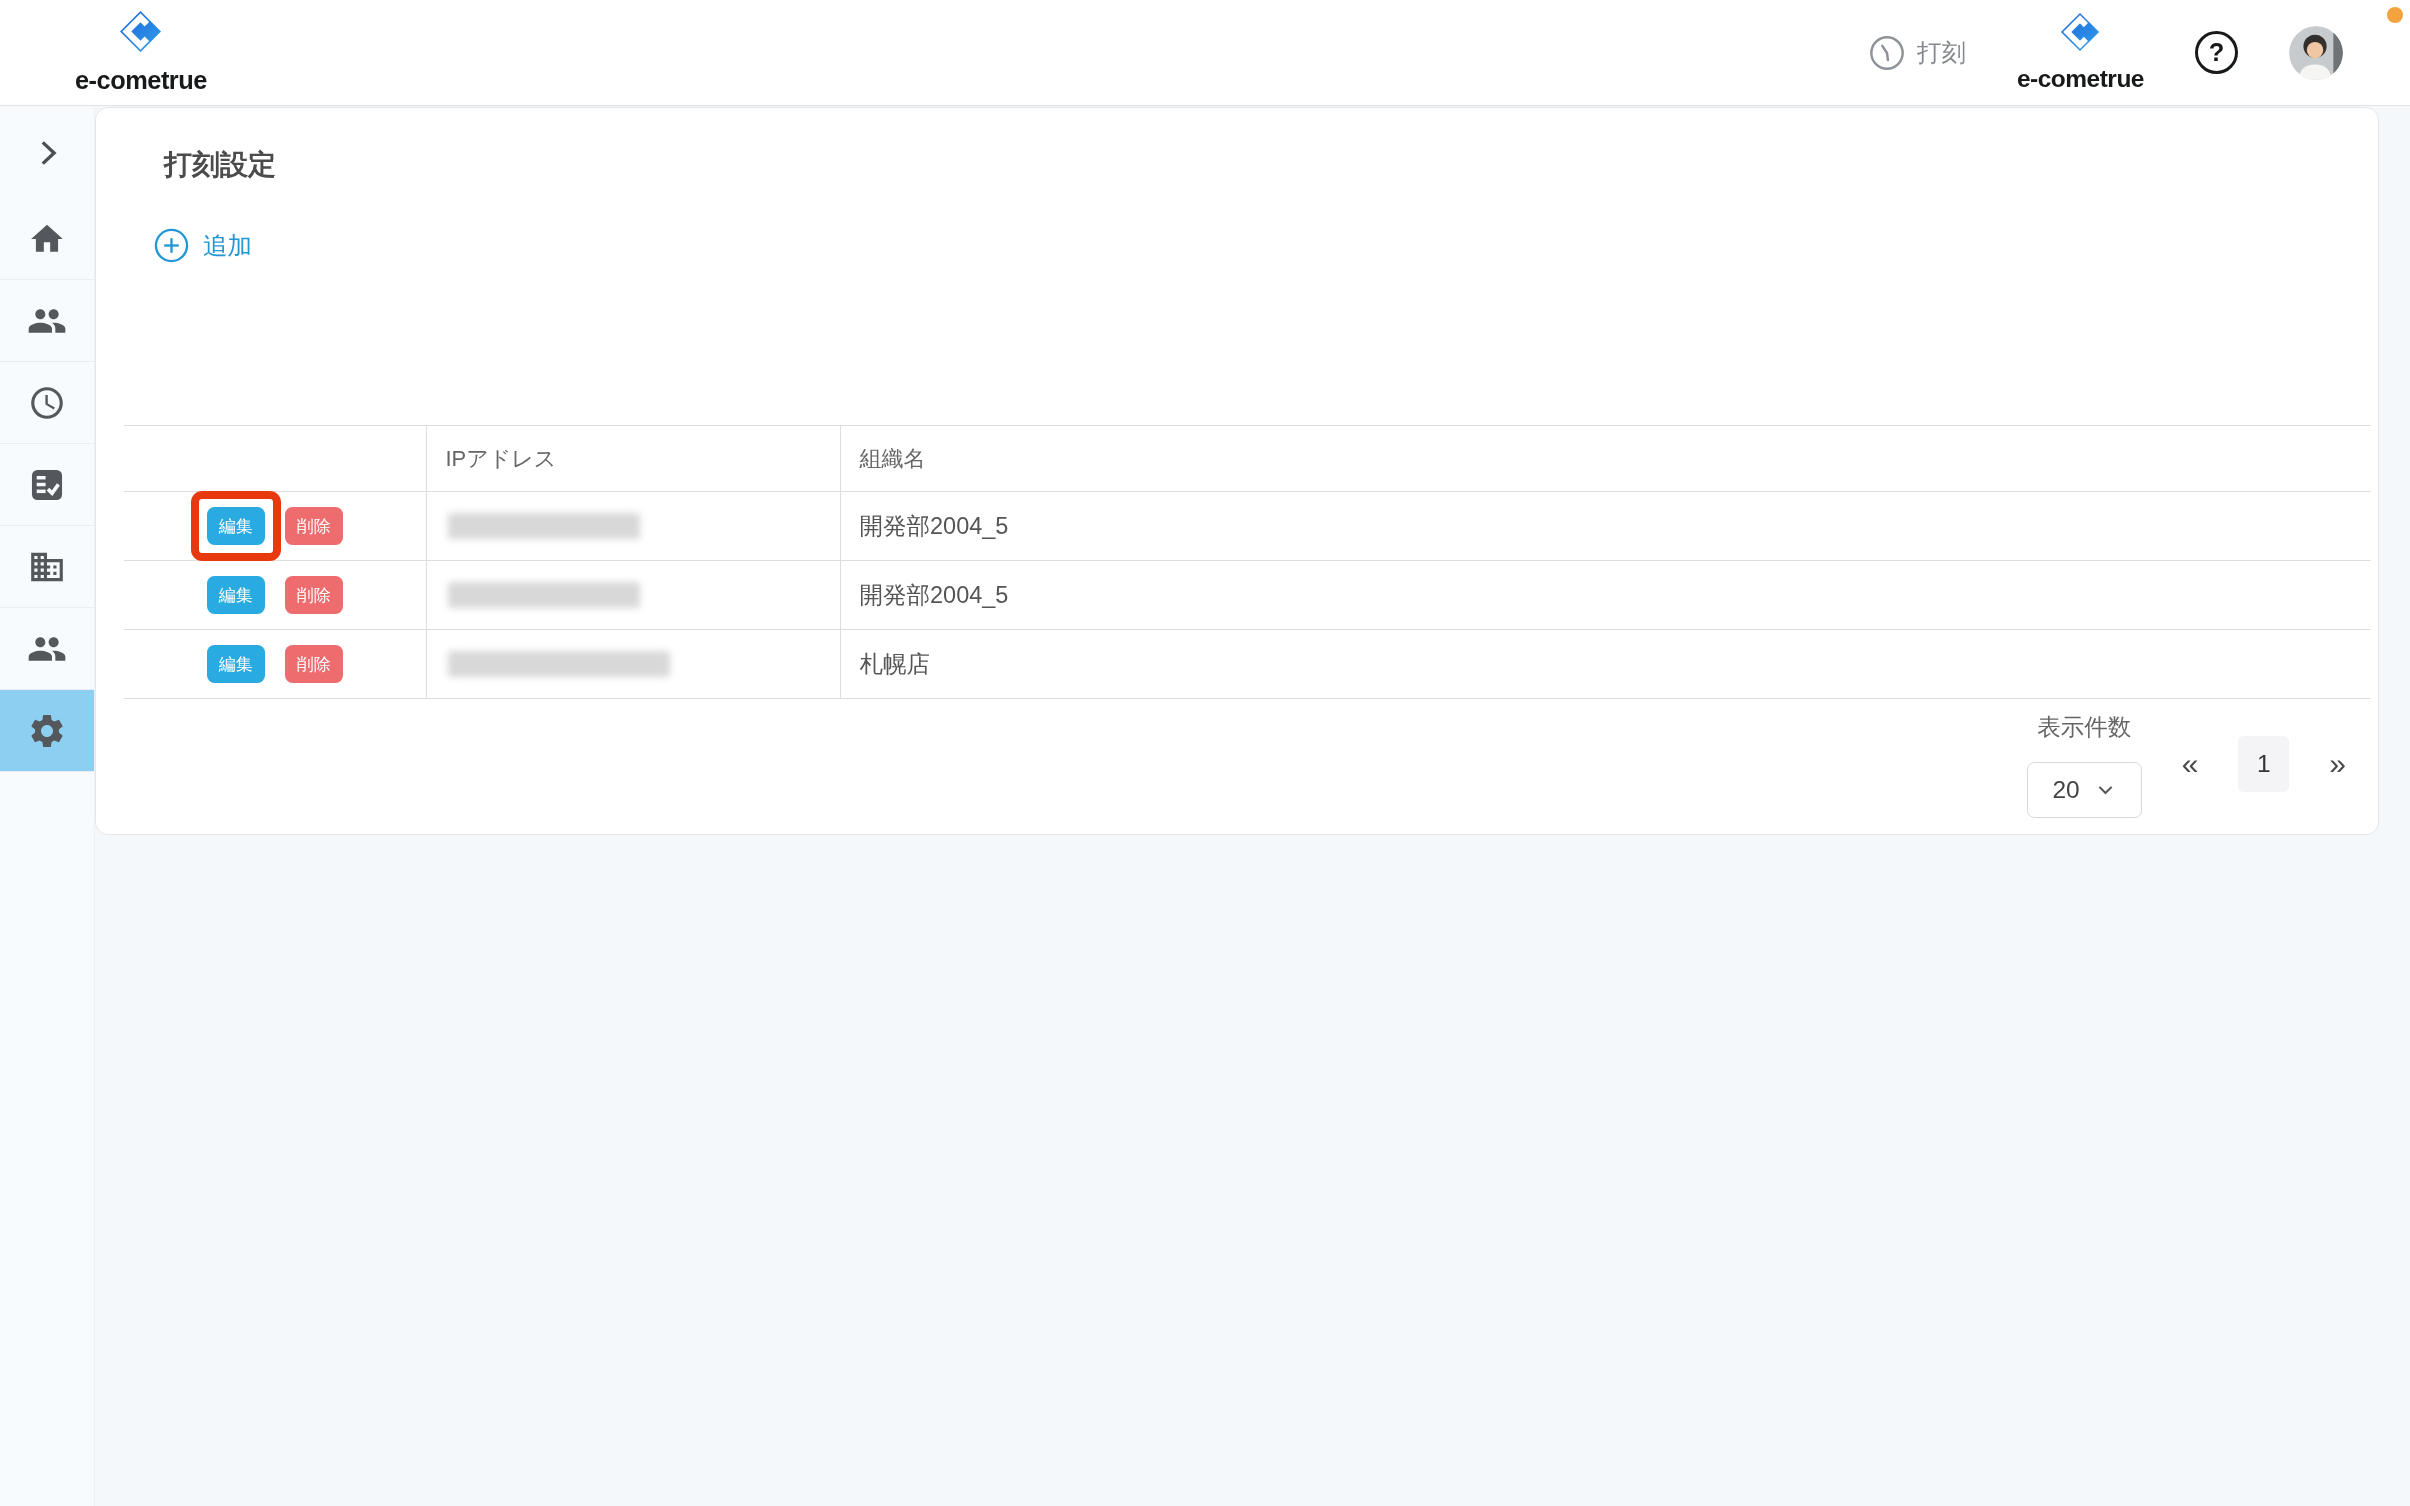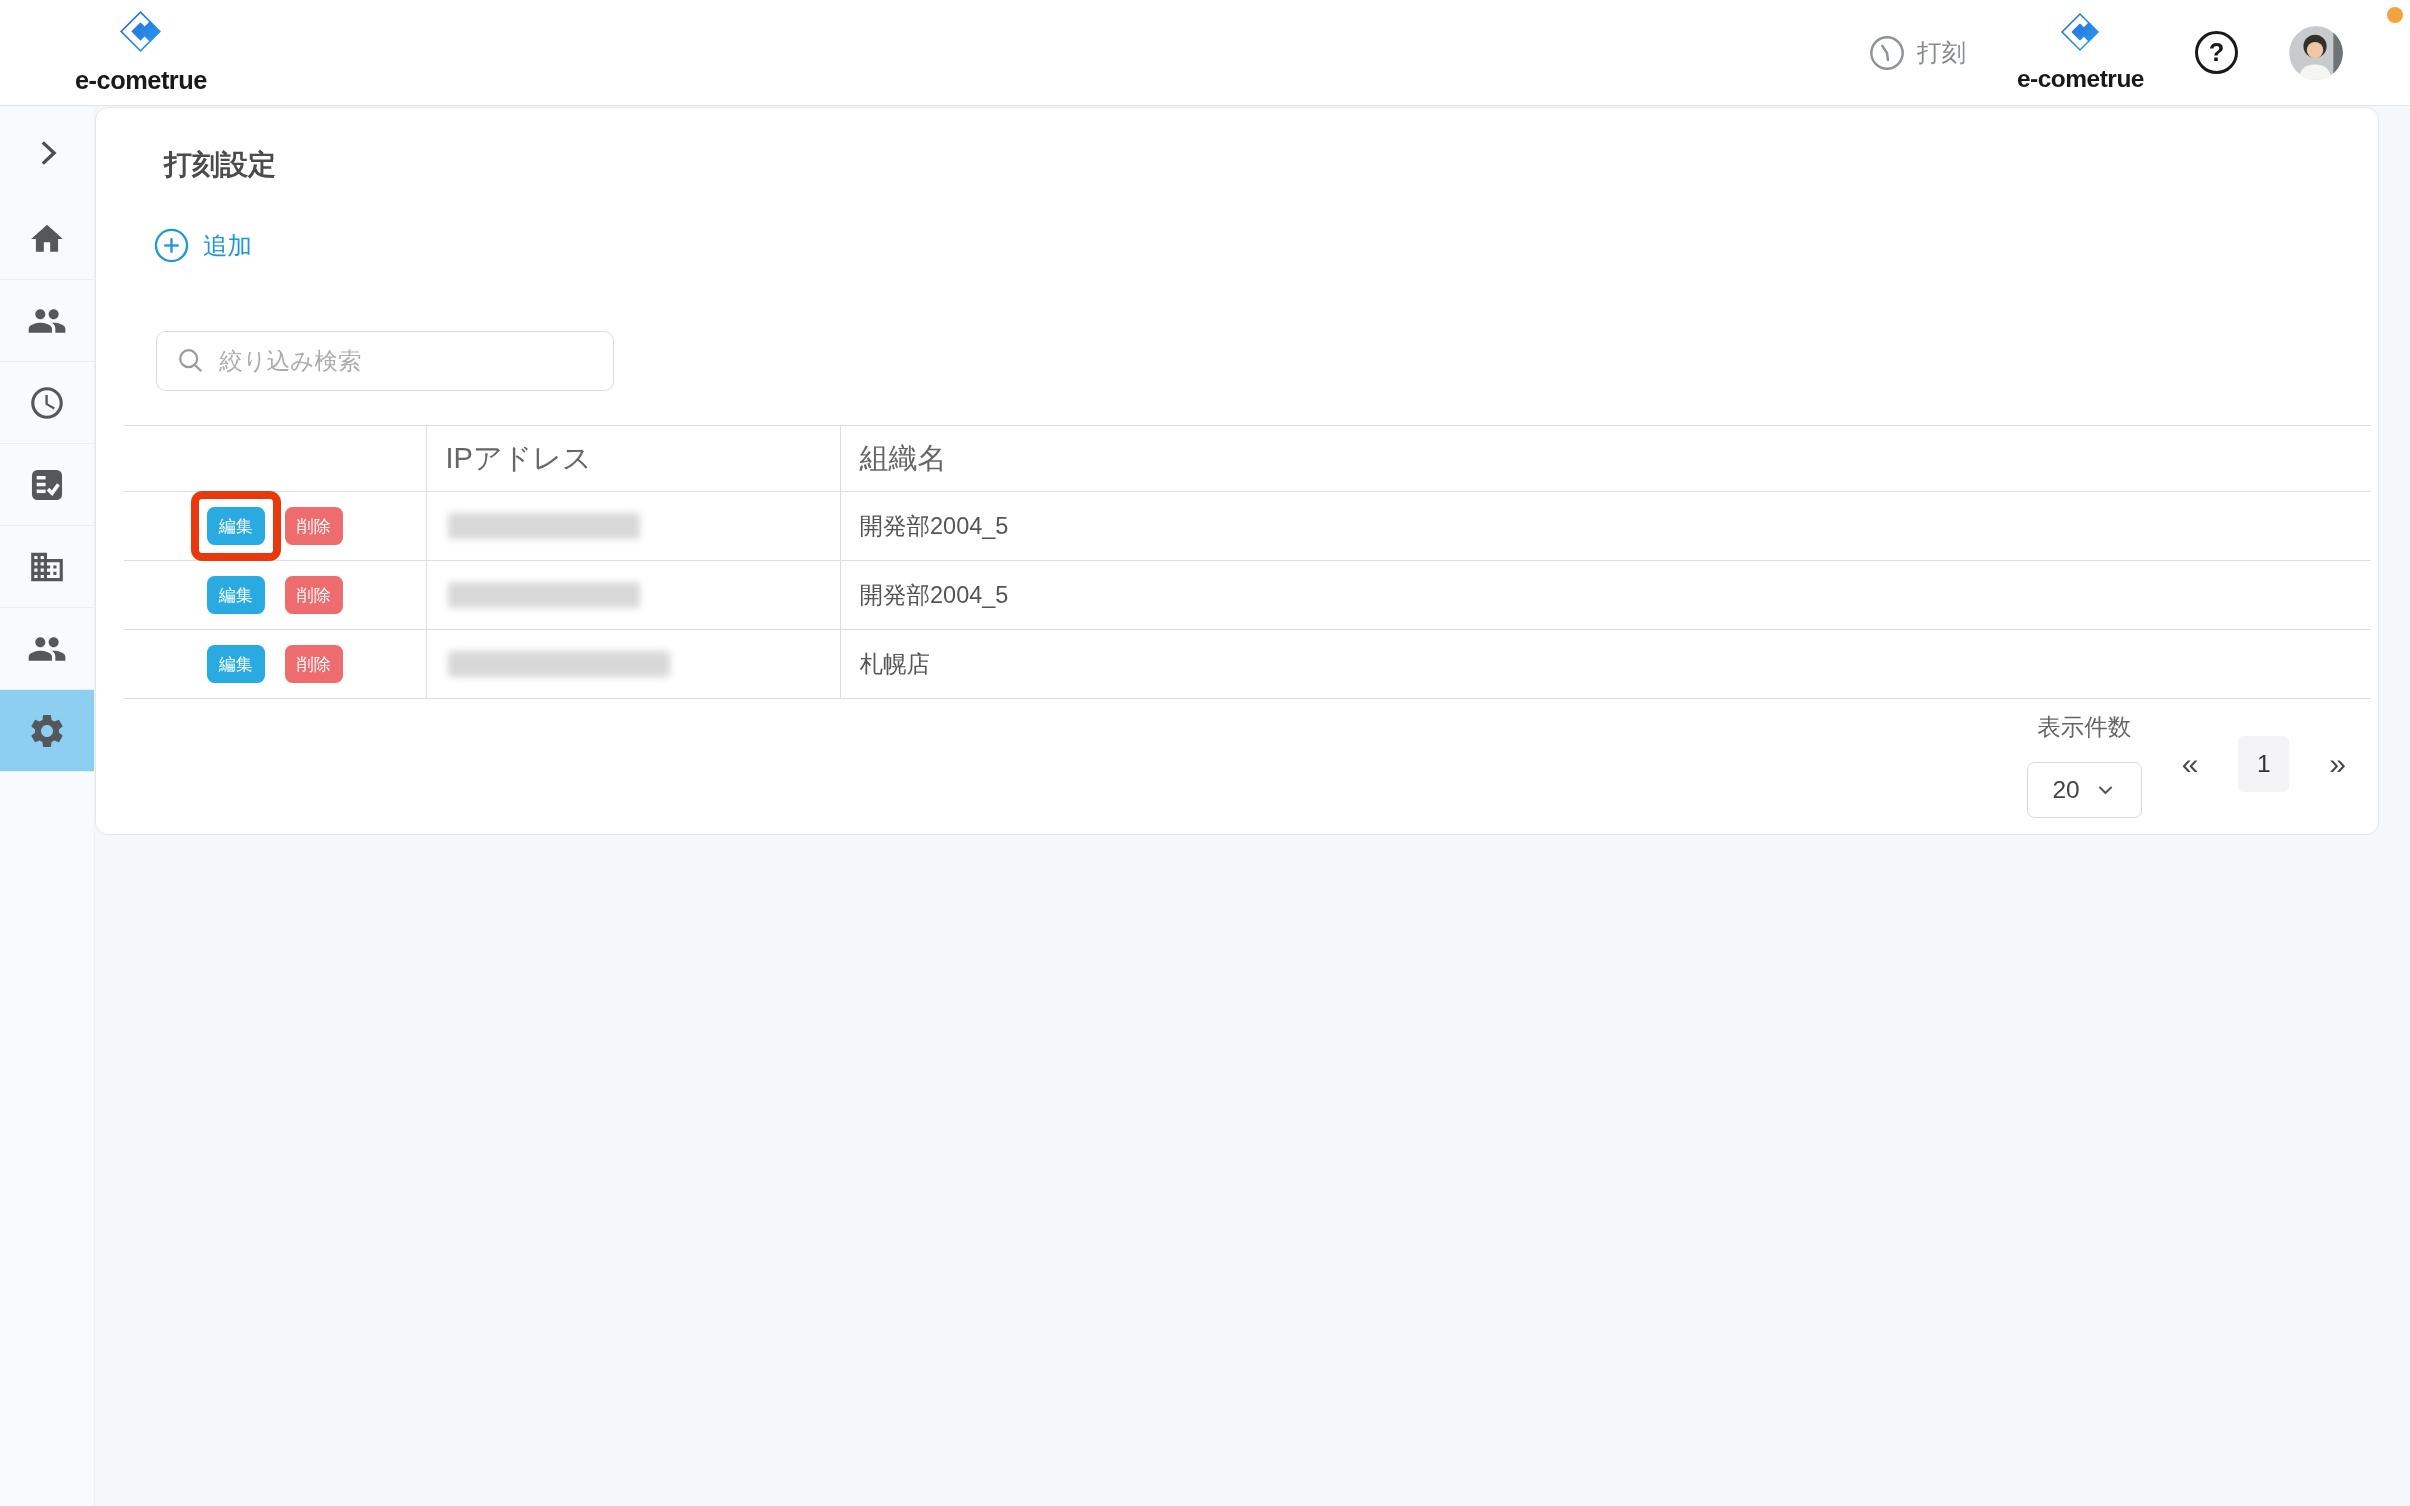--- a/index.html
+++ b/index.html
@@ -62,21 +62,21 @@
     border:none; outline:none; background:transparent;
     font-size:23.5px; color:#555; width:377px;
     font-family:inherit;
   }
   .search-box input::placeholder { color:#ACACAC; }
 
   
   .table-wrap { position:absolute; left:28px; right:7.5px; top:317px; }
   table { width:100%; border-collapse:collapse; }
   th {
-    height:66px; font-size:29px; font-weight:500; color:#666;
+    height:66px; font-size:22px; font-weight:500; color:#666;
     text-align:left; padding-left:19px;
     border-top:0.9px solid #DDDEDF; border-bottom:0.9px solid #DDDEDF;
   }
   td { height:69px; border-bottom:0.9px solid #DDDEDF; padding:0; }
   th:nth-child(1), td:nth-child(1),
   th:nth-child(2), td:nth-child(2) { border-right:0.9px solid #DDDEDF; }
 
   .actions { display:flex; align-items:center; justify-content:center; gap:20px; }
   .btn {
     width:58px; height:38px; border:none; border-radius:7.5px;
@@ -261,29 +261,20 @@
     <span>
       <svg width="35" height="35" viewBox="0 0 36 36">
         <circle cx="18" cy="18" r="16" fill="none" stroke="#2197D6" stroke-width="2.4"></circle>
         <line x1="18" y1="10.5" x2="18" y2="25.5" stroke="#2197D6" stroke-width="2.4"></line>
         <line x1="10.5" y1="18" x2="25.5" y2="18" stroke="#2197D6" stroke-width="2.4"></line>
       </svg>
     </span>
     <span>追加</span>
   </div>
 
-  <div class="search-box">
-    <span>
-      <svg width="30" height="30" viewBox="0 0 32 32">
-        <circle cx="13.5" cy="13.5" r="9" fill="none" stroke="#9B9B9B" stroke-width="2.4"></circle>
-        <line x1="20.2" y1="20.2" x2="27" y2="27" stroke="#9B9B9B" stroke-width="2.4"></line>
-      </svg>
-    </span>
-    <input type="text" placeholder="絞り込み検索" style="">
-  </div>
 
   <div class="table-wrap">
     <table>
       <colgroup>
           <col style="width:302px">
           <col style="width:414px">
           <col>
         </colgroup>
       <thead>
         <tr>

